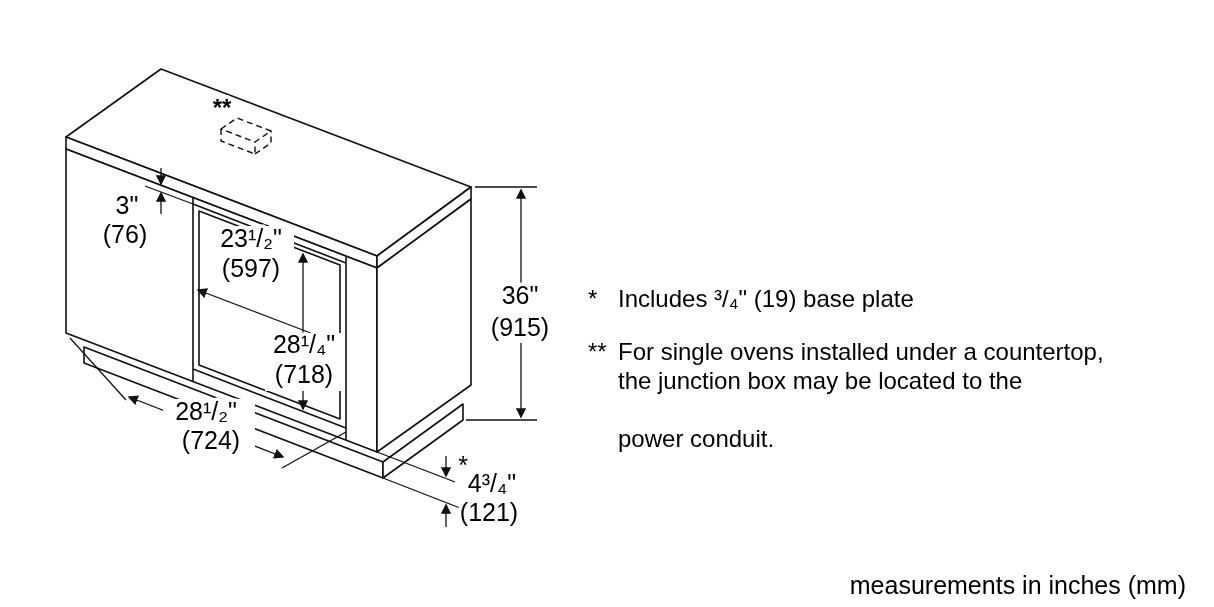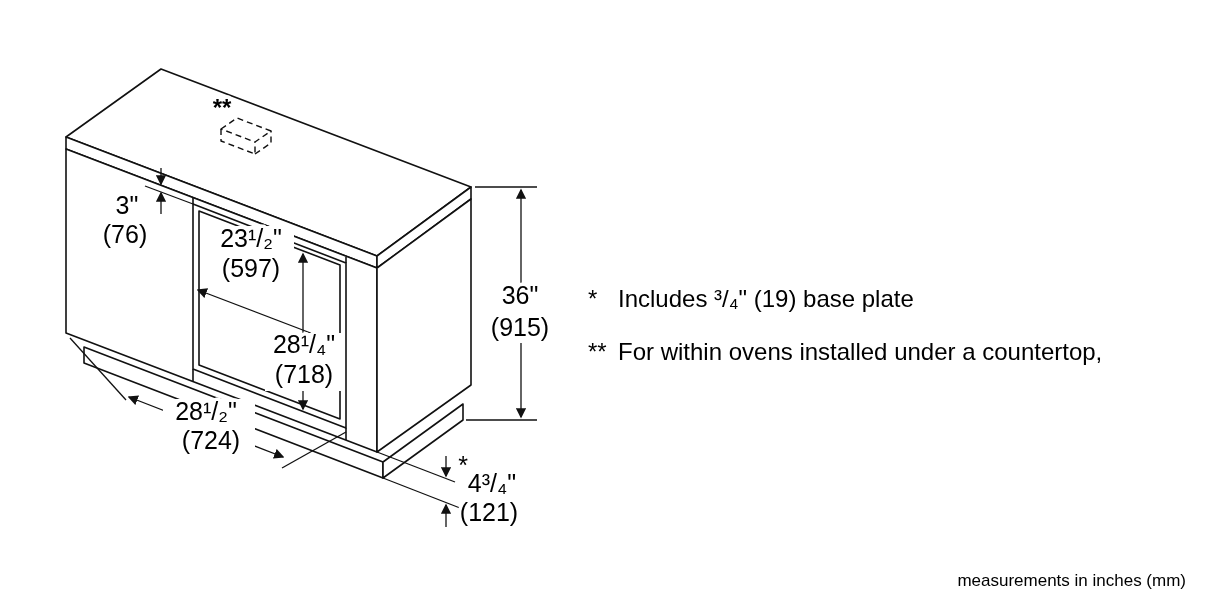--- a/index.html
+++ b/index.html
@@ -14,21 +14,21 @@
   .backdrop{fill:#fff;stroke:none;}
   
   .dim-text{font-size:25px;fill:#000;text-anchor:middle;paint-order:stroke;stroke:#fff;stroke-width:7px;stroke-linejoin:round;font-family:"Liberation Sans","DejaVu Sans",sans-serif;}
   .marker-text{font-weight:bold;font-size:24px;}
   
   .notes{position:absolute;left:588px;top:284px;width:610px;}
   .note{display:flex;font-size:24px;line-height:29px;}
   .note-first{margin-bottom:24px;}
   .note .star{width:30px;flex:none;}
   .note .body{flex:1;}
-  .footer{position:absolute;right:28px;top:571px;font-size:17px;}
+  .footer{position:absolute;right:28px;top:571px;font-size:25px;}
 </style>
 </head>
 <body>
 
 <div class="canvas">
 
   <svg width="1214" height="607" viewBox="0 0 1214 607">
     <defs>
       <marker id="arr" viewBox="0 0 10 10" refX="8.5" refY="5" markerWidth="8" markerHeight="8" orient="auto-start-reverse">
         <path d="M0,0 L10,5 L0,10 Z" fill="#111" stroke="none"></path>
@@ -124,22 +124,23 @@
   </svg>
 
   <div class="notes">
     <div class="note note-first">
       <span class="star">*</span>
       <span class="body">Includes ³/₄" (19) base plate</span>
     </div>
     <div class="note">
       <span class="star">**</span>
       <span class="body">
-        <span>For within ovens installed under a countertop,</span><br>
+        <span>For single ovens installed under a countertop,</span><br>
+        <span>the junction box may be located to the</span><br>
         <br>
-        <br>
+        <span>power conduit.</span>
       </span>
     </div>
   </div>
 
   <div class="footer">measurements in inches (mm)</div>
 
 </div>
 
 </body></html>

